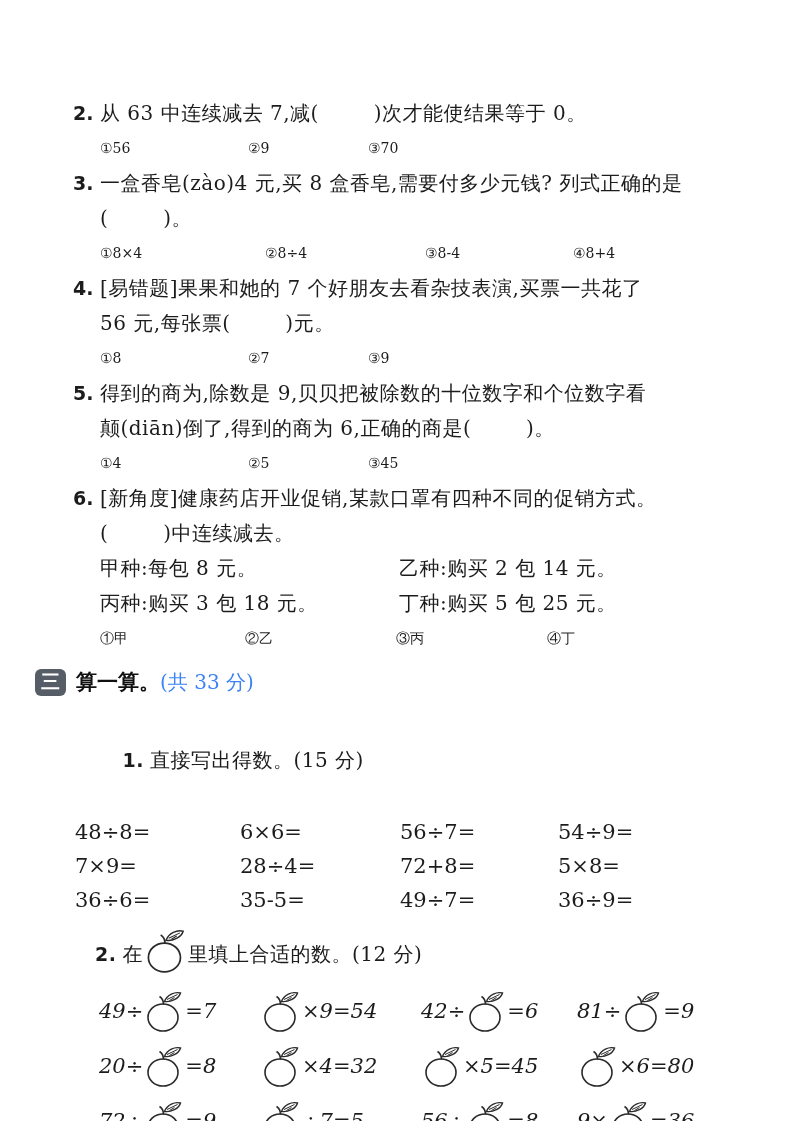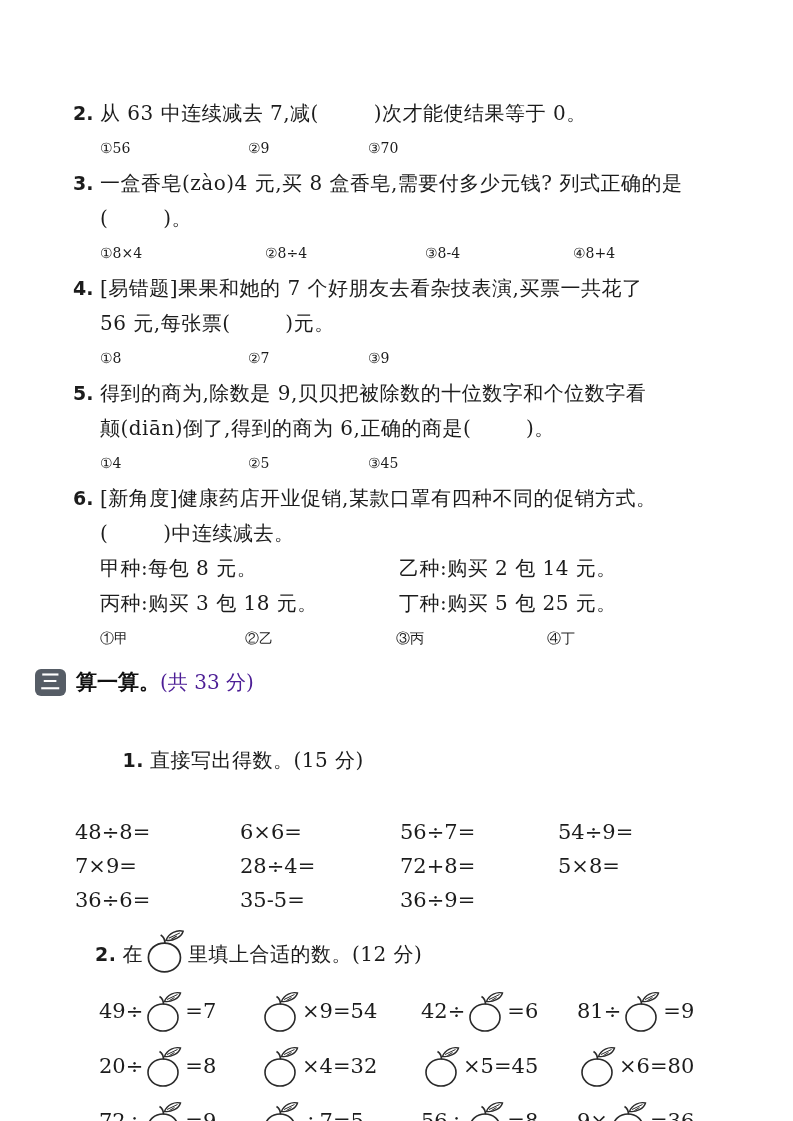--- a/index.html
+++ b/index.html
@@ -42,21 +42,21 @@
     background: #565d66; color: #ffffff;
     font-family: "DejaVu Sans", "Liberation Sans", sans-serif;
     font-weight: 700; font-size: 19px;
     display: flex; align-items: center; justify-content: center;
     flex: 0 0 auto;
   }
   .sec-title {
     font-family: "DejaVu Sans", "Liberation Sans", sans-serif;
     font-weight: 700; font-size: 21px; color: #111;
   }
-  .sec-score { font-family: "DejaVu Serif", serif; font-weight: 400; font-size: 20px; color: #4c1d95; }
+  .sec-score { font-family: "DejaVu Serif", serif; font-weight: 400; font-size: 20px; color: #3b82f6; }
   
   .subq {
     position: relative; margin-left: 20px; margin-top: 9px;
     font-size: 20px; line-height: 34px; white-space: pre-wrap; letter-spacing: 0.5px;
   }
   .sub-num {
     font-family: "DejaVu Sans", "Liberation Sans", sans-serif;
     font-weight: 700; font-size: 19px; padding-right: 6px;
   }
   .subq2 { display: flex; align-items: center; height: 50px; margin-top: 12px; }
@@ -68,21 +68,21 @@
     font-size: 21px; align-items: center;
   }
   
   .apple-grid {
     margin-left: 24px; margin-top: 4px;
     display: grid; grid-template-columns: 161px 161px 156px auto;
     grid-auto-rows: 55px;
     font-size: 21px;
   }
   .acell { display: flex; align-items: center; }
-  .aeq { white-space: pre; }
+  .aeq { white-space: pre; font-style: italic; }
   .apple-slot { display: inline-flex; margin: 0 1px; }
   .apple-slot svg { width: 40px; height: 44px; }
   .apple-slot.big svg { width: 43px; height: 47px; }
   .subq2 .apple-slot { margin-top: -8px; }
 </style>
 </head>
 <body>
 
 <div class="page">
 
@@ -163,20 +163,21 @@
     <span>48÷8=</span>
     <span>6×6=</span>
     <span>56÷7=</span>
     <span>54÷9=</span>
     <span>7×9=</span>
     <span>28÷4=</span>
     <span>72+8=</span>
     <span>5×8=</span>
     <span>36÷6=</span>
     <span>35-5=</span>
+    <span>49÷7=</span>
     <span>36÷9=</span>
   </div>
 
   <div class="subq subq2">
     <span class="sub-num">2.</span><span>在</span><span class="apple-slot big">
   <svg viewBox="0 0 40 44" xmlns="http://www.w3.org/2000/svg">
     <ellipse cx="19" cy="28.5" rx="15" ry="13.5" fill="none" stroke="#2a2a2a" stroke-width="1.6"></ellipse>
     <path d="M19.5 15.5 C19.5 11.5 18 9 15.5 7.5" fill="none" stroke="#2a2a2a" stroke-width="1.6"></path>
     <path d="M20.5 12.5 C23 5.5 31 2.5 36.5 4 C35 9.5 27 13.5 20.5 12.5 Z" fill="none" stroke="#2a2a2a" stroke-width="1.4"></path>
     <path d="M23 10.5 L33.5 5.5 M25.5 11.5 L30.5 8.5" fill="none" stroke="#2a2a2a" stroke-width="1"></path>

